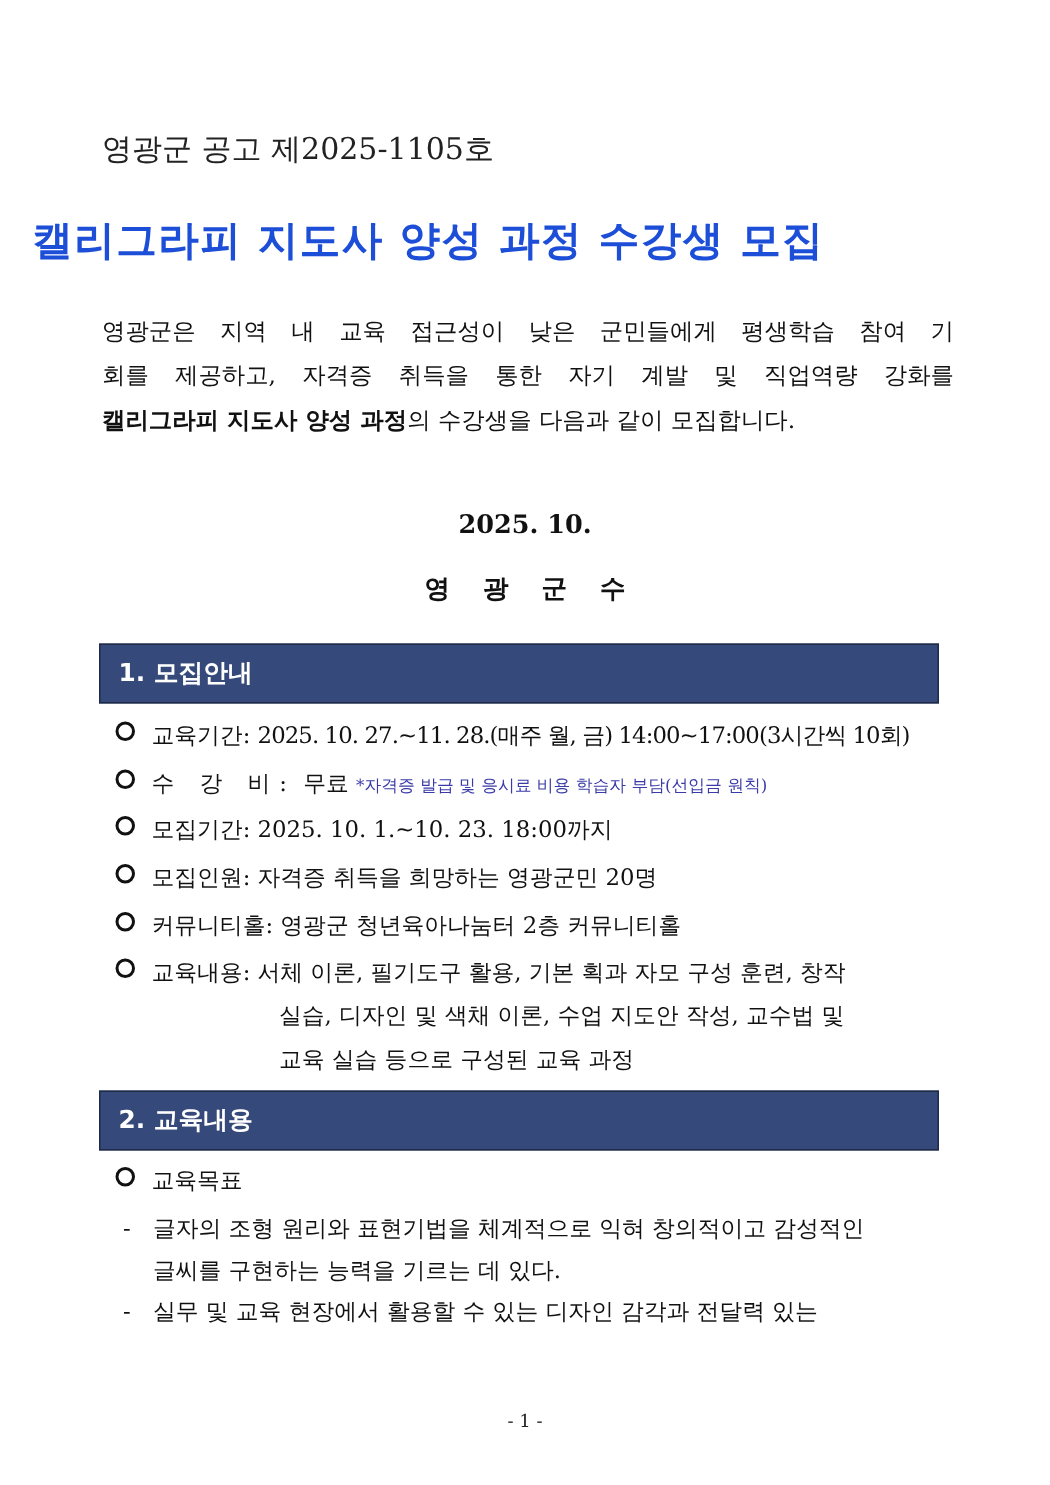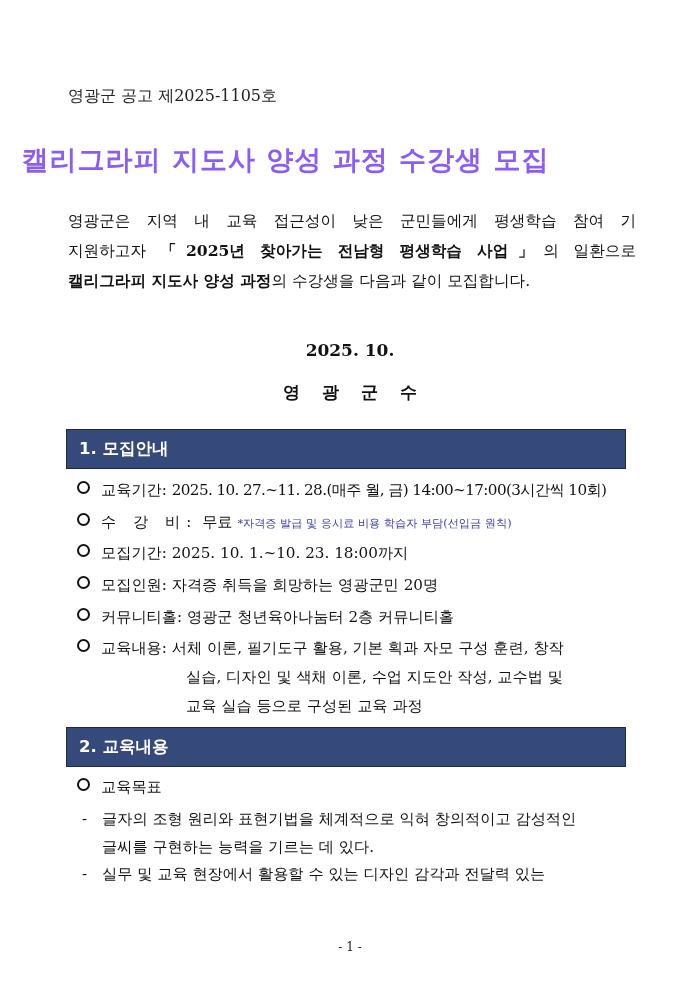--- a/index.html
+++ b/index.html
@@ -3,27 +3,27 @@
 <meta charset="utf-8">
 <style>
   html, body { margin: 0; padding: 0; background: #ffffff; }
   body {
     width: 700px; height: 990px; position: relative; overflow: hidden;
     font-family: "DejaVu Serif", "Liberation Serif", serif;
     color: #111;
   }
   .abs { position: absolute; }
   .notice-no {
-    left: 68px; top: 86px; font-size: 16px; letter-spacing: 0px;
+    left: 68px; top: 86px; font-size: 20px; letter-spacing: 0px;
     font-family: "DejaVu Serif", serif; color: #222;
   }
   .doc-title {
     left: 0; width: 571px; top: 142px; text-align: center;
     font-family: "DejaVu Sans", sans-serif; font-weight: bold;
-    font-size: 27px; letter-spacing: 1px; color: #8b5cf6;
+    font-size: 27px; letter-spacing: 1px; color: #1d4ed8;
   }
   .intro {
     left: 68px; width: 568px; top: 207px;
     font-size: 15.6px; line-height: 29px; text-align: justify;
     text-align-last: left; color: #111;
   }
   .intro .line { display: block; white-space: nowrap; text-align: justify; text-align-last: justify; }
   .intro .line.last { text-align-last: left; }
   .intro b { font-weight: bold; }
   .date {
@@ -60,21 +60,21 @@
 </style>
 </head>
 <body>
 
 <div class="abs notice-no">영광군 공고 제2025-1105호</div>
 
 <div class="abs doc-title">캘리그라피 지도사 양성 과정 수강생 모집</div>
 
 <div class="abs intro">
   <span class="line">영광군은 지역 내 교육 접근성이 낮은 군민들에게 평생학습 참여 기</span>
-  <span class="line"><span>지원하고자 </span><b>「2025년 찾아가는 전남형 평생학습 사업」</b><span>의 일환으로</span></span>
+  <span class="line">회를 제공하고, 자격증 취득을 통한 자기 계발 및 직업역량 강화를</span>
   <span class="line last"><b>캘리그라피 지도사 양성 과정</b><span>의 수강생을 다음과 같이 모집합니다.</span></span>
 </div>
 
 <div class="abs date">2025.  10.</div>
 <div class="abs issuer">영광군수</div>
 
 <div class="abs sec-bar" style="top:429px;">
   <span>1. 모집안내</span>
 </div>
 

